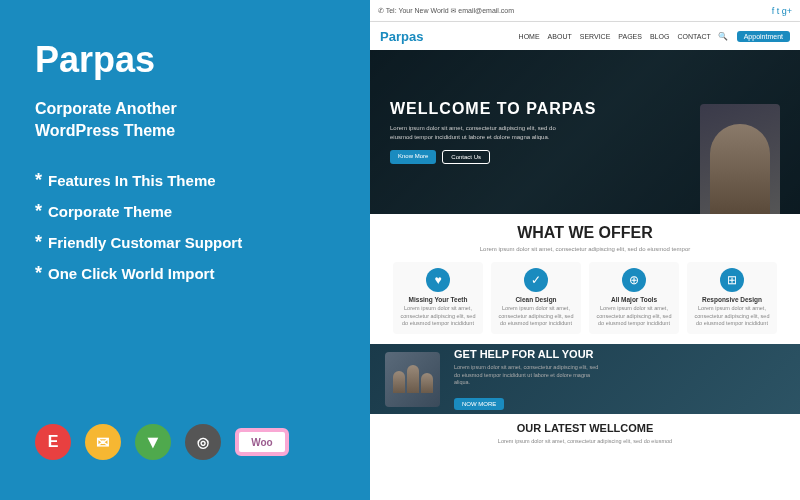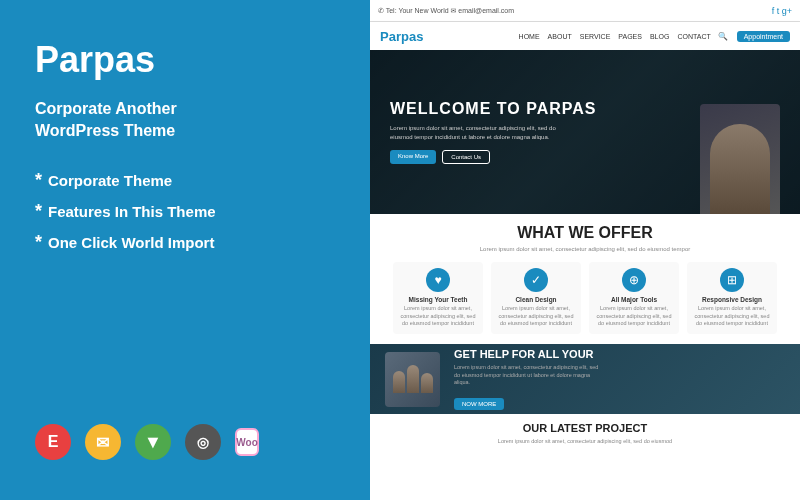--- a/index.html
+++ b/index.html
@@ -342,31 +342,32 @@
     }
   </style>
 </head>
 <body>
 
 <div class="left-panel">
   <div class="left-content">
     <h1 class="theme-title">Parpas</h1>
     <p class="theme-subtitle">Corporate Another<br>WordPress Theme</p>
     <ul class="features-list">
+      <li>Features In This Theme</li>
       <li>Corporate Theme</li>
-      <li>Features In This Theme</li>
+      <li>Friendly Customar Support</li>
       <li>One Click World Import</li>
     </ul>
   </div>
   <div class="icon-bar">
     <div class="icon-circle icon-elementor">E</div>
     <div class="icon-circle icon-mailchimp">✉</div>
     <div class="icon-circle icon-vuetify" style="font-size:18px;">▼</div>
     <div class="icon-circle icon-headset" style="font-size:14px;">◎</div>
-    <div class="icon-circle icon-woo" style="background:#fff;color:#9b5c8f;font-size:10px;font-weight:900;border:2px solid #f9a8d4;width:24px;border-radius:6px;height:28px;">Woo</div>
+    <div class="icon-circle icon-woo" style="background:#fff;color:#9b5c8f;font-size:10px;font-weight:900;border:4px solid #f9a8d4;width:54px;border-radius:6px;height:28px;">Woo</div>
   </div>
 </div>
 
 <div class="right-panel">
   <div class="website-preview">
 
     <div class="preview-topbar">
       <div class="preview-topbar-left">
         <span>✆ Tel: Your New World   ✉ email@email.com</span>
       </div>
@@ -439,18 +440,18 @@
         </div>
         <div class="cta-text-block">
           <div class="cta-heading">GET HELP FOR ALL YOUR</div>
           <div class="cta-desc">Lorem ipsum dolor sit amet, consectetur adipiscing elit, sed do eiusmod tempor incididunt ut labore et dolore magna aliqua.</div>
           <span class="cta-btn">NOW MORE</span>
         </div>
       </div>
     </div>
 
     <div class="preview-projects">
-      <div class="preview-projects-title">OUR LATEST PROJECT</div>
+      <div class="preview-projects-title">OUR LATEST WELLCOME</div>
       <div class="preview-projects-desc">Lorem ipsum dolor sit amet, consectetur adipiscing elit, sed do eiusmod</div>
     </div>
 
   </div>
 </div>
 
 </body></html>

